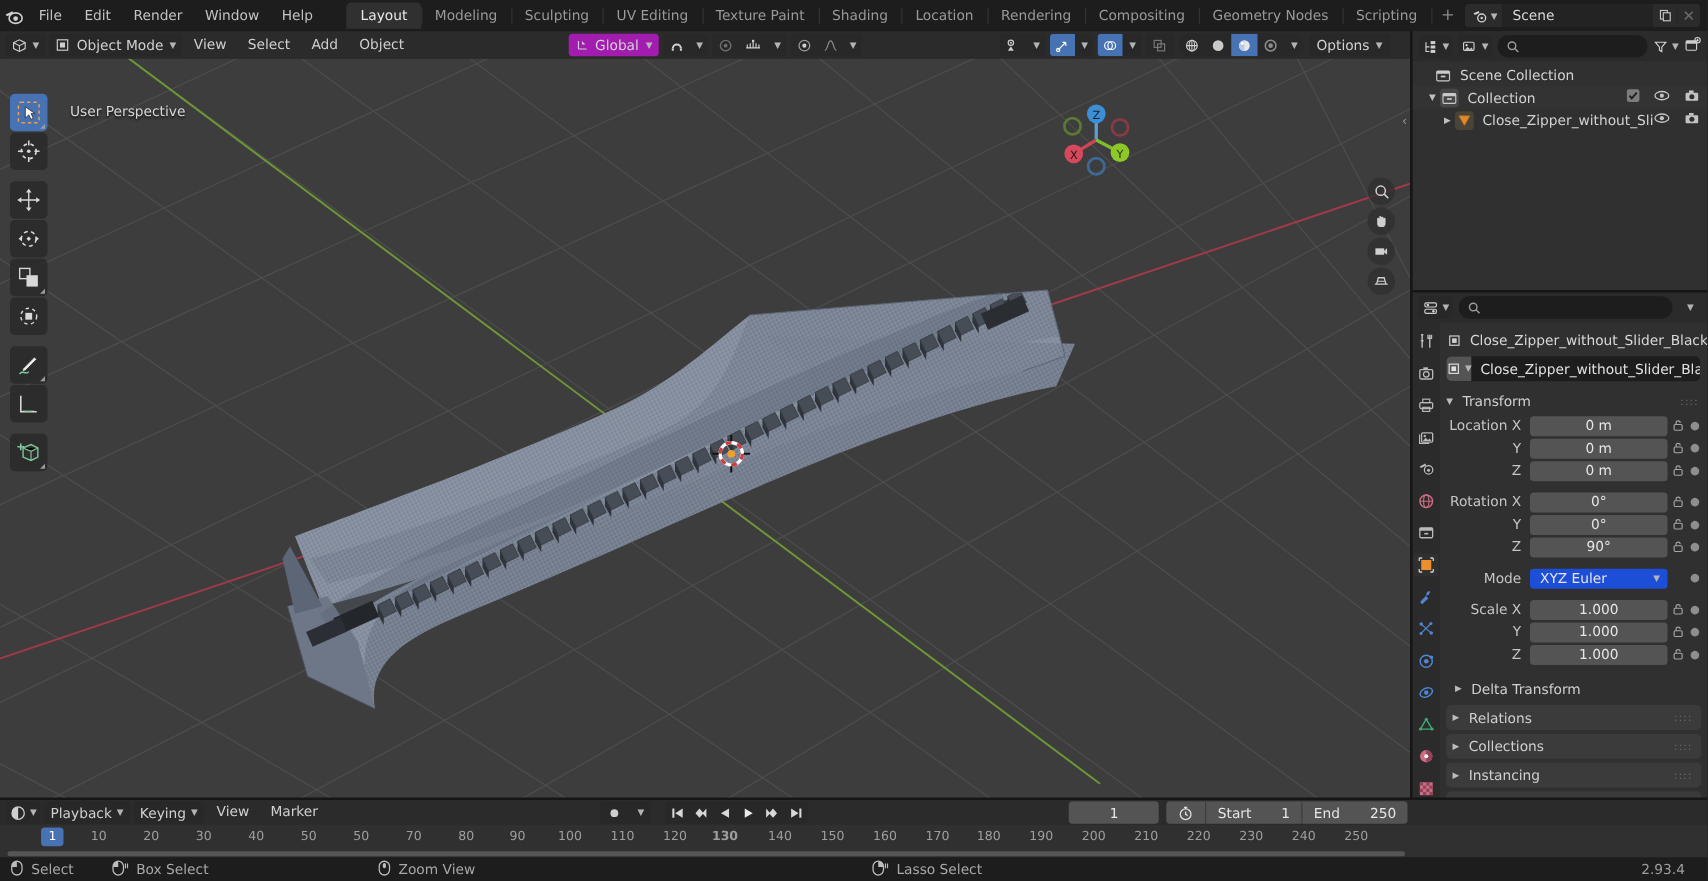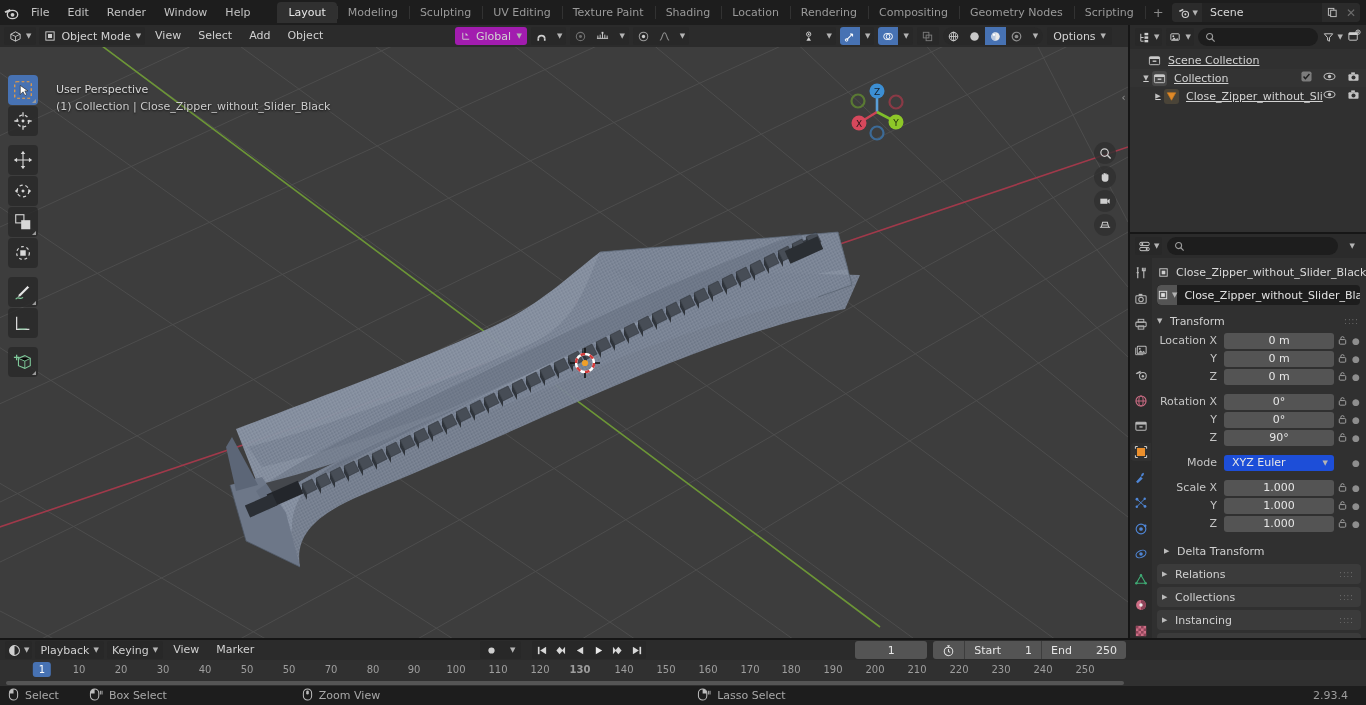--- a/index.html
+++ b/index.html
@@ -104,21 +104,21 @@
   .vp-rbtn { width: 22px; height: 22px; border-radius: 50%; background: #2f2f2fcc;
     display: flex; align-items: center; justify-content: center; }
   .collapse-arrow { position: absolute; right: 0px; top: 36px; width: 9px; height: 28px;
     color: #9a9a9a; font-size: 10px; display: flex; align-items: center; justify-content: center; }
 
   
   .outliner { position: absolute; left: 1130px; top: 25px; width: 236px; height: 208px; background: #303030; }
   .outl-header { height: 24px; background: #2b2b2b; display: flex; align-items: center; gap: 4px; padding: 0 5px; }
   .ico-dd { height: 18px; background: #282828; border-radius: 3px; display: flex; align-items: center; gap: 2px; padding: 0 3px; }
   .outl-search { flex: 1; height: 18px; background: #1d1d1d; border-radius: 9px; display: flex; align-items: center; padding: 0 7px; gap: 5px; }
-  .outl-rows { padding-top: 2px; text-decoration: underline; }
+  .outl-rows { padding-top: 2px; }
   .outl-row { height: 18px; display: flex; align-items: center; font-size: 11px; color: #d3d3d3; position: relative; }
   .outl-row.alt { background: #333333; }
   .disc { width: 12px; display: flex; align-items: center; justify-content: center; color: #bfbfbf; font-size: 7px; }
   .outl-icons { position: absolute; right: 6px; display: flex; align-items: center; gap: 11px; }
 
   
   .props { position: absolute; left: 1130px; top: 234px; width: 236px; height: 406px; background: #303030; }
   .props-header { height: 24px; background: #2b2b2b; display: flex; align-items: center; gap: 5px; padding: 0 5px; }
   .props-search { flex: 1; height: 18px; background: #1d1d1d; border-radius: 9px; display: flex; align-items: center; padding: 0 7px; gap: 5px; }
   .props-body { position: absolute; left: 0; top: 24px; width: 236px; height: 382px; display: flex; }
@@ -560,21 +560,20 @@
       <g transform="translate(585,316)">
         <circle r="9" fill="none" stroke="#ffffff" stroke-width="2.6"></circle>
         <circle r="9" fill="none" stroke="#d33b3b" stroke-width="2.6" stroke-dasharray="4.7 4.7"></circle>
         <circle r="3.1" fill="#f0a02a"></circle>
         <path d="M0 -15 L0 -10 M0 10 L0 15 M-15 0 L-10 0 M10 0 L15 0" stroke="#111" stroke-width="1.6"></path>
       </g>
     </svg>
 
     <div class="vp-info">
       <div>User Perspective</div>
-      <div class="l2">(1) Collection | Close_Zipper_without_Slider_Black</div>
     </div>
 
     <div class="tool-col">
       <div class="tool-btn active">
         <svg width="22" height="22" viewBox="0 0 24 24">
           <rect x="3" y="3" width="18" height="18" rx="2" fill="none" stroke="#f2a03c" stroke-width="1.3" stroke-dasharray="3 2.5"></rect>
           <path d="M9 7 L9 17 L12 14 L14 18 L16 17 L14 13 L17.5 13 Z" fill="#fff" stroke="#2a2a2a" stroke-width="0.7"></path>
         </svg>
         <div class="tool-corner"></div>
       </div>

